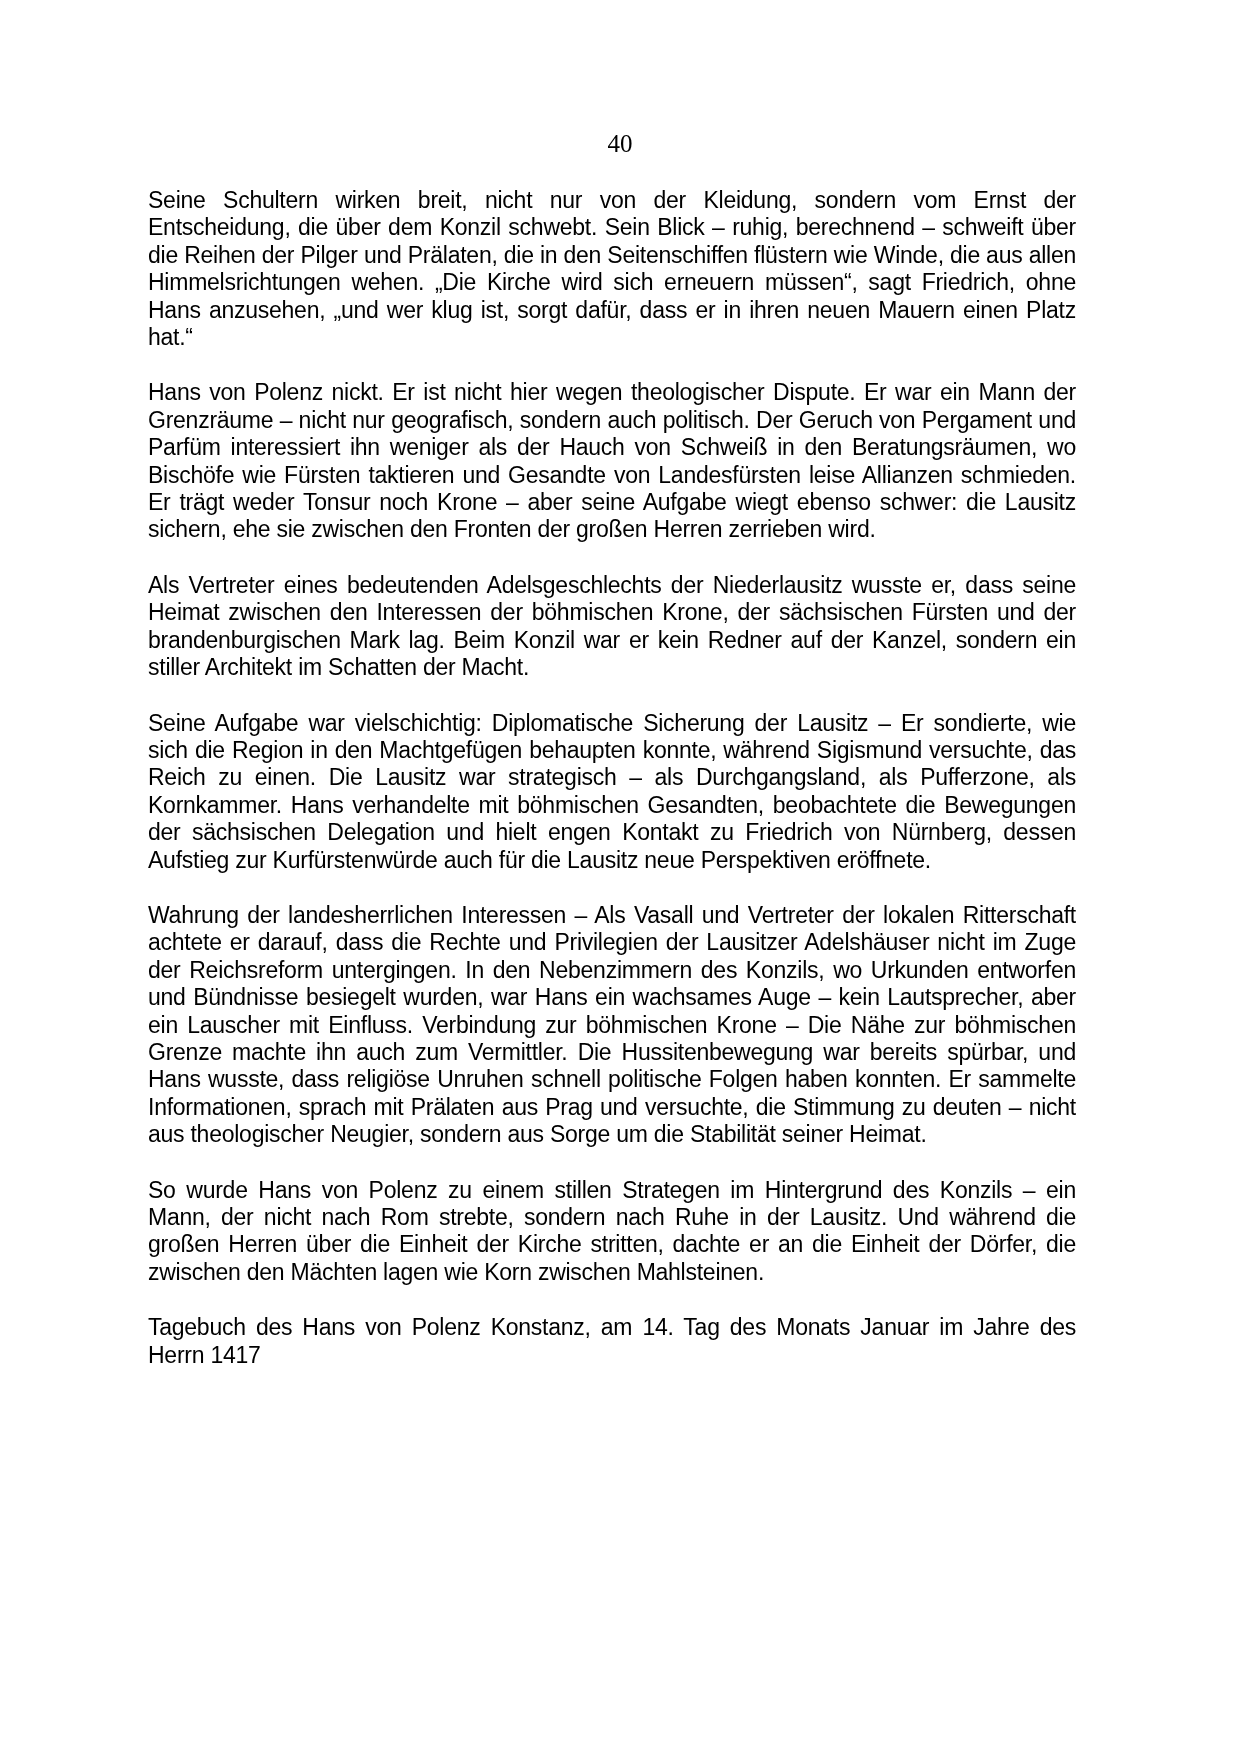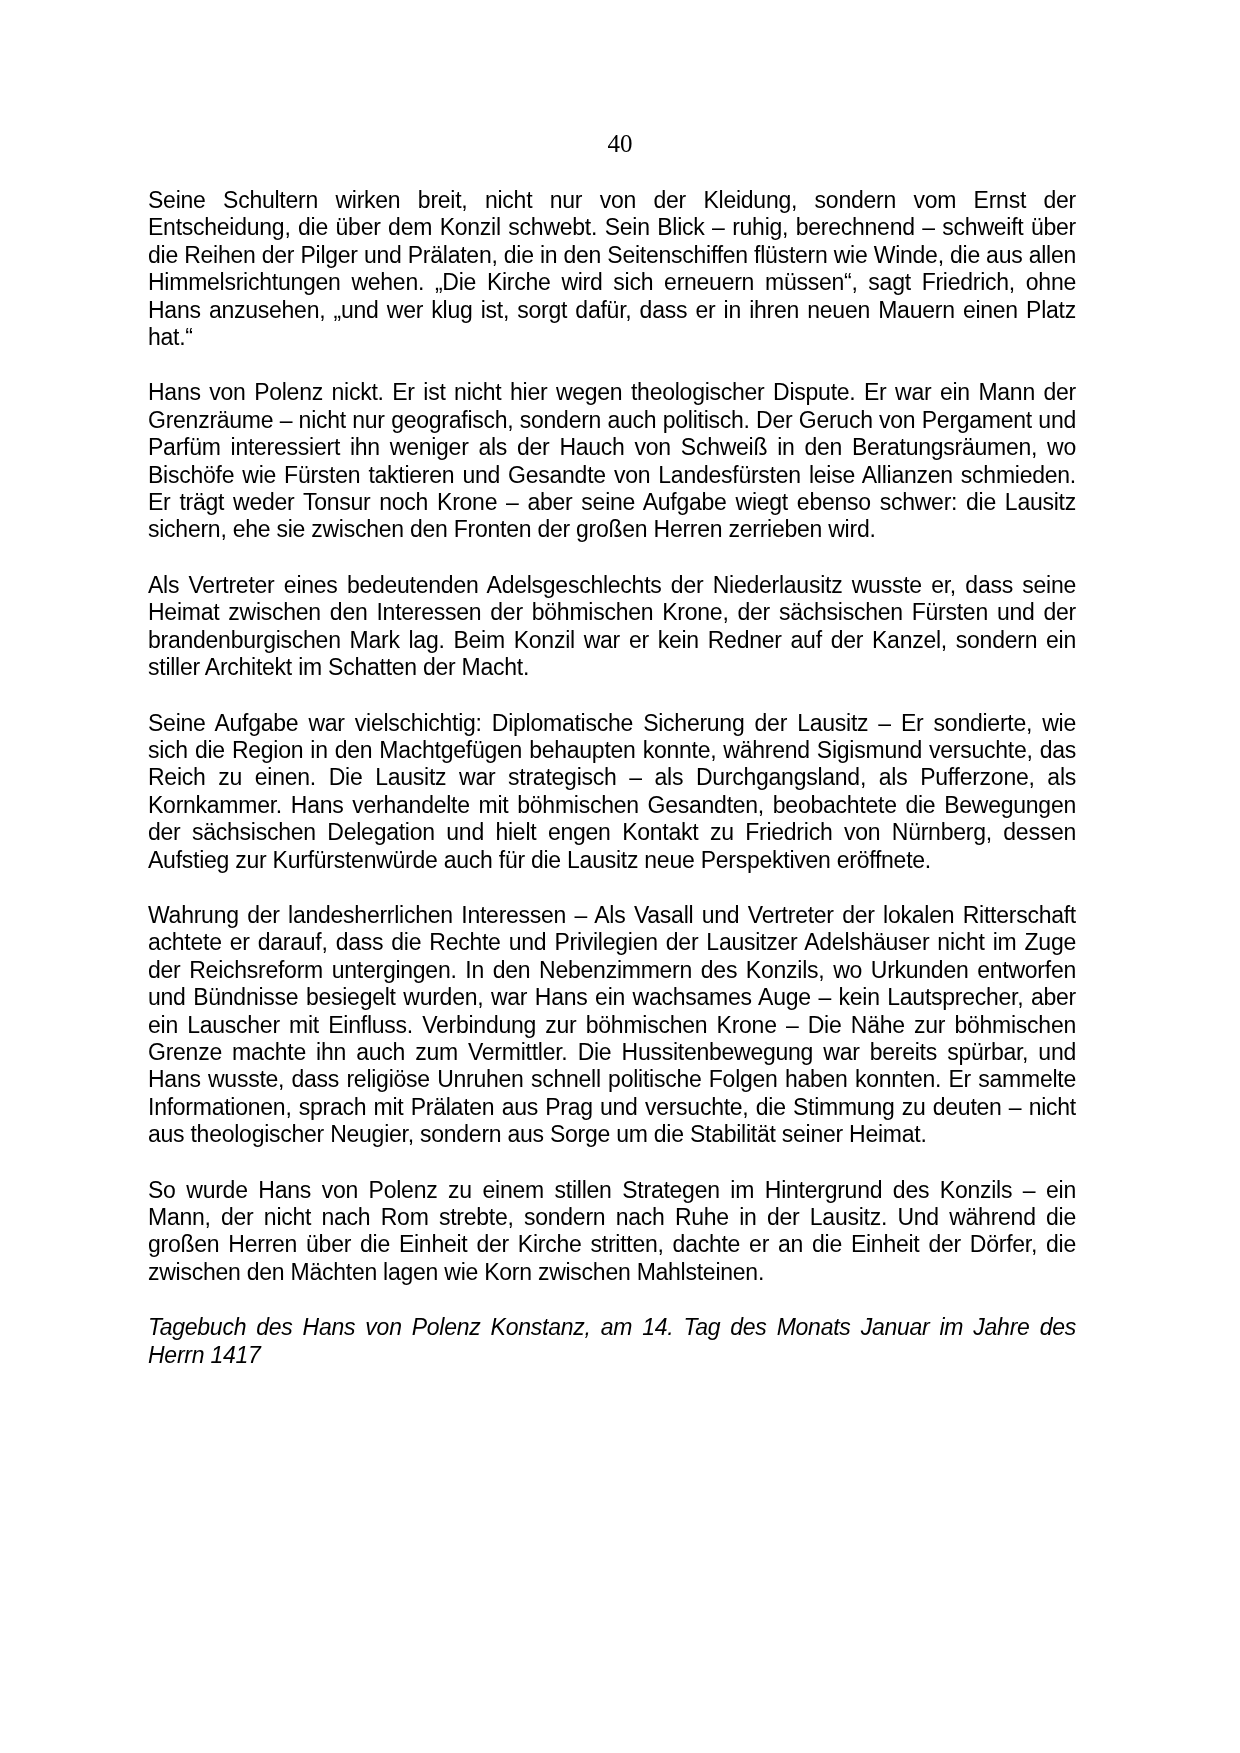--- a/index.html
+++ b/index.html
@@ -31,21 +31,20 @@
   .body-text p {
     font-family: "Liberation Sans", sans-serif;
     font-size: 23px;
     line-height: 27.4px;
     letter-spacing: -0.25px;
     color: #000000;
     text-align: justify;
     margin: 0 16px 28px 0;
   }
   .body-text p.italic {
-    font-style: italic;
   }
   .body-text p.justify-last {
     text-align-last: justify;
   }
 </style>
 </head>
 <body>
 
 <div class="page">
   <div class="page-number">40</div>

